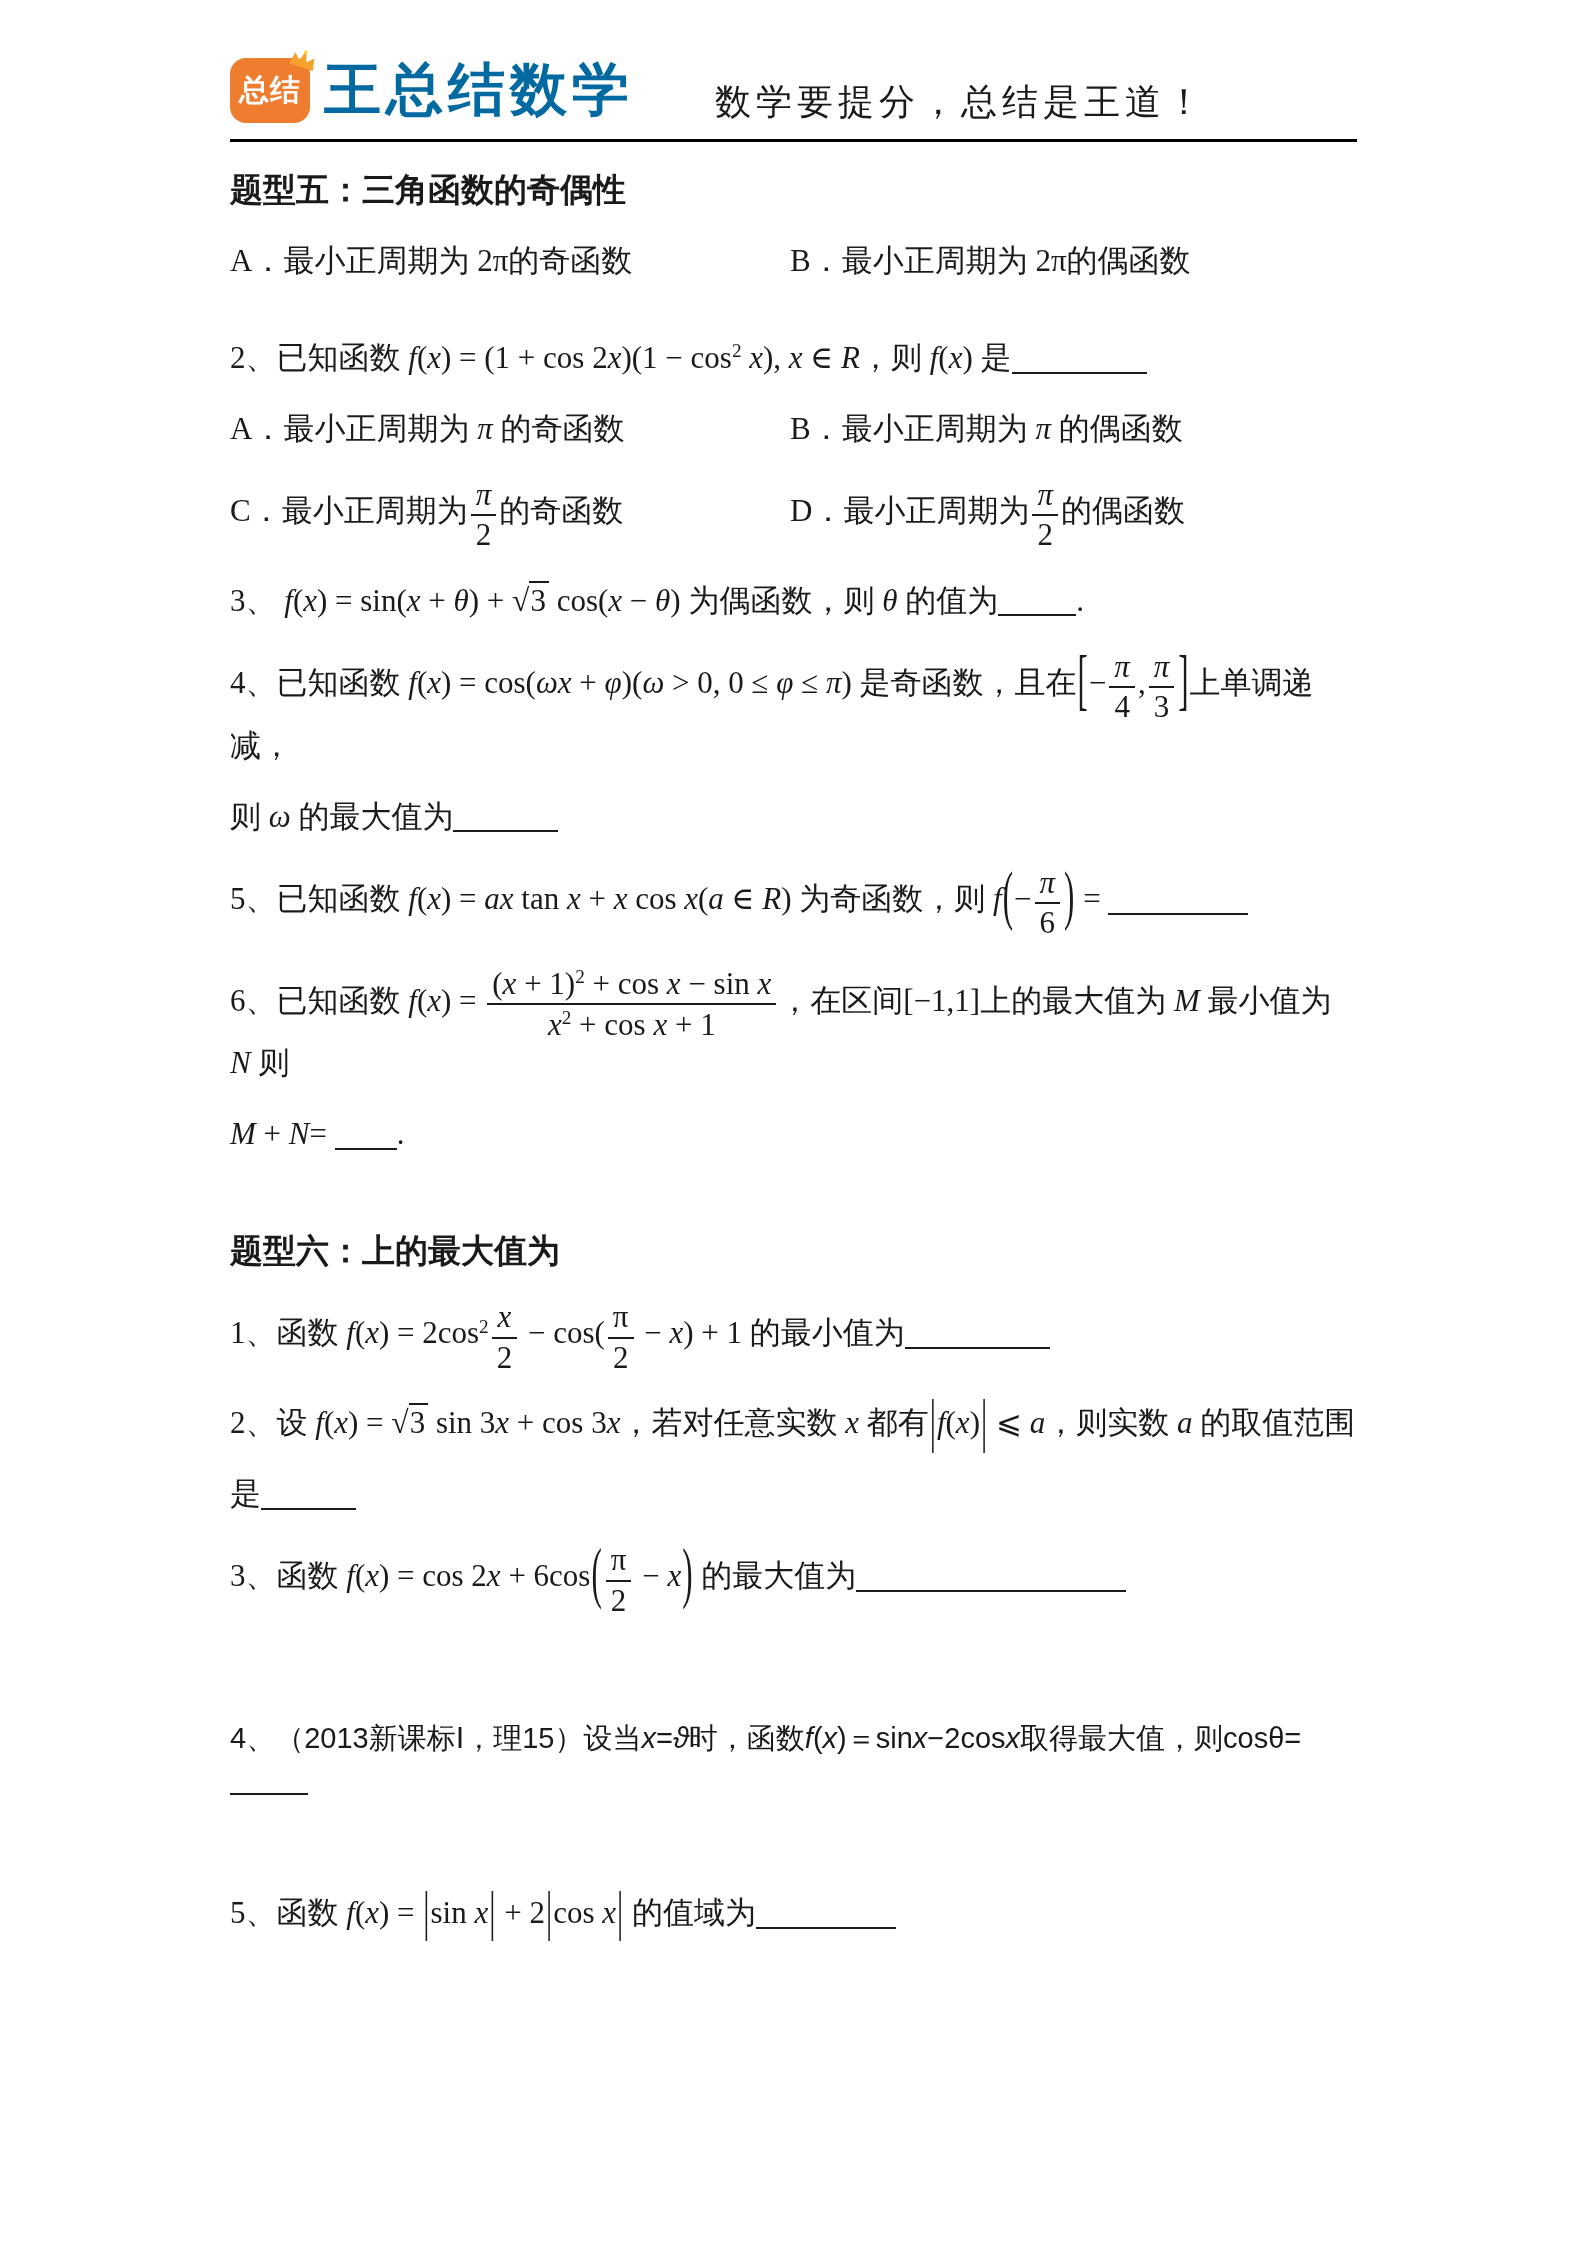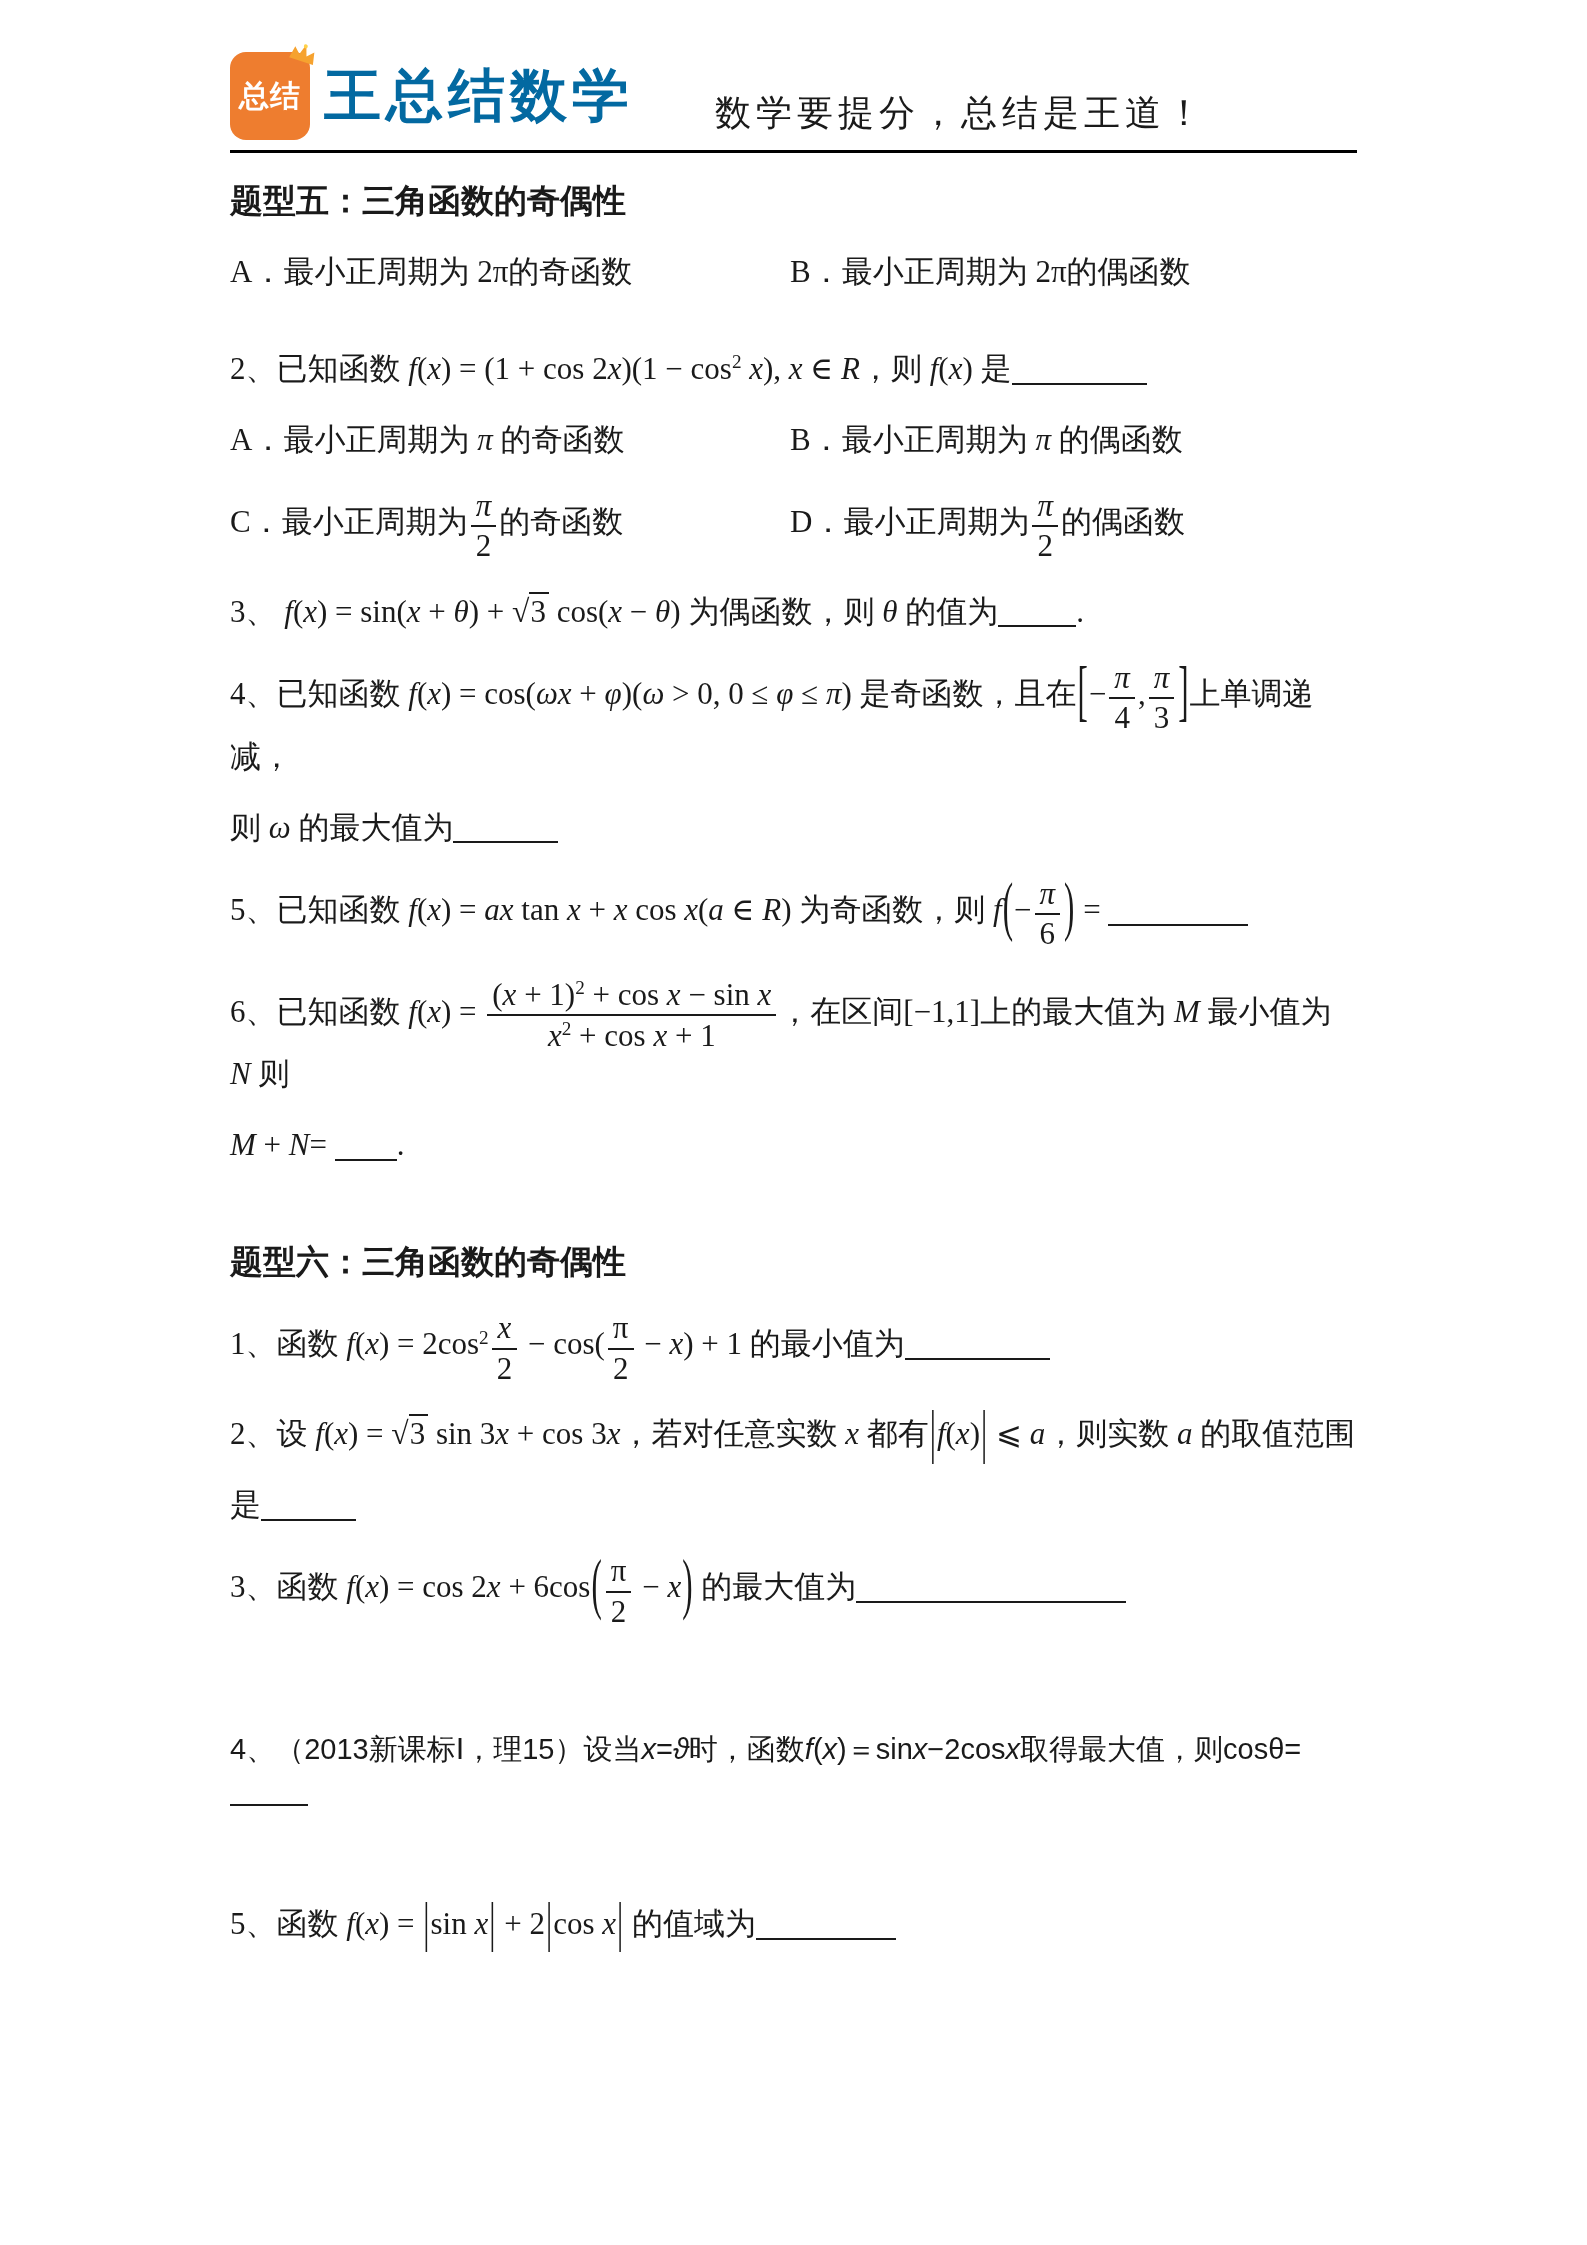--- a/index.html
+++ b/index.html
@@ -10,21 +10,21 @@
   }
   .page{padding:52px 230px 0 230px;}
   
   .header{
     display:flex;align-items:flex-end;
     border-bottom:3px solid #000;
     padding-bottom:10px;
   }
   .logo{display:flex;align-items:center;gap:14px;}
   .badge{
-    position:relative;width:80px;height:88px;border-radius:16px;
+    position:relative;width:80px;height:65px;border-radius:16px;
     background:#ee7d2f;display:flex;align-items:center;justify-content:center;
     font-family:"Liberation Sans","DejaVu Sans",sans-serif;
     color:#fff;font-weight:bold;font-size:30px;letter-spacing:1px;
   }
   .crown{position:absolute;top:-14px;right:-8px;transform:rotate(18deg);}
   .brand{
     font-family:"Liberation Sans","DejaVu Sans",sans-serif;
     color:#0369a1;font-size:57px;font-weight:800;letter-spacing:5px;
   }
   .slogan{
@@ -90,21 +90,21 @@
           <div class="opt-right"><span class="rm">D．最小正周期为</span><span class="frac"><span class="num"><span class="it">π</span></span><span class="den"><span class="rm">2</span></span></span><span class="rm">的偶函数</span></div>
         </div>
         <div class="line"><span class="rm">3、 </span><span class="it">f</span><span class="rm">(</span><span class="it">x</span><span class="rm">) = sin(</span><span class="it">x</span><span class="rm"> + </span><span class="it">θ</span><span class="rm">) + </span><span class="sqrt"><span class="rad">√</span><span class="bdy"><span class="rm">3</span></span></span><span class="rm"> cos(</span><span class="it">x</span><span class="rm"> − </span><span class="it">θ</span><span class="rm">) 为偶函数，则 </span><span class="it">θ</span><span class="rm"> 的值为</span><span class="blank" style="width: 78px;"></span><span class="rm">.</span></div>
         <div class="line"><span class="rm">4、已知函数 </span><span class="it">f</span><span class="rm">(</span><span class="it">x</span><span class="rm">) = cos(</span><span class="it">ωx</span><span class="rm"> + </span><span class="it">φ</span><span class="rm">)(</span><span class="it">ω</span><span class="rm"> &gt; 0, 0 ≤ </span><span class="it">φ</span><span class="rm"> ≤ </span><span class="it">π</span><span class="rm">) 是奇函数，且在</span><span class="big" style="transform: scaleY(2.2);">[</span><span class="rm">−</span><span class="frac"><span class="num"><span class="it">π</span></span><span class="den"><span class="rm">4</span></span></span><span class="rm">,</span><span class="frac"><span class="num"><span class="it">π</span></span><span class="den"><span class="rm">3</span></span></span><span class="big" style="transform: scaleY(2.2);">]</span><span class="rm">上单调递减，</span></div>
         <div class="line"><span class="rm">则 </span><span class="it">ω</span><span class="rm"> 的最大值为</span><span class="blank" style="width: 105px;"></span></div>
         <div class="line"><span class="rm">5、已知函数 </span><span class="it">f</span><span class="rm">(</span><span class="it">x</span><span class="rm">) = </span><span class="it">ax</span><span class="rm"> tan </span><span class="it">x</span><span class="rm"> + </span><span class="it">x</span><span class="rm"> cos </span><span class="it">x</span><span class="rm">(</span><span class="it">a</span><span class="rm"> ∈ </span><span class="it">R</span><span class="rm">) 为奇函数，则 </span><span class="it">f</span><span class="big" style="transform: scaleY(2.1);">(</span><span class="rm">−</span><span class="frac"><span class="num"><span class="it">π</span></span><span class="den"><span class="rm">6</span></span></span><span class="big" style="transform: scaleY(2.1);">)</span><span class="rm"> = </span><span class="blank" style="width: 140px;"></span></div>
         <div class="line"><span class="rm">6、已知函数 </span><span class="it">f</span><span class="rm">(</span><span class="it">x</span><span class="rm">) = </span><span class="frac"><span class="num"><span class="rm">(</span><span class="it">x</span><span class="rm"> + 1)</span><span class="sup">2</span><span class="rm"> + cos </span><span class="it">x</span><span class="rm"> − sin </span><span class="it">x</span></span><span class="den"><span class="it">x</span><span class="sup">2</span><span class="rm"> + cos </span><span class="it">x</span><span class="rm"> + 1</span></span></span><span class="rm">，在区间[−1,1]上的最大值为 </span><span class="it">M</span><span class="rm"> 最小值为 </span><span class="it">N</span><span class="rm"> 则</span></div>
         <div class="line"><span class="it">M</span><span class="rm"> + </span><span class="it">N</span><span class="rm">= </span><span class="blank" style="width: 62px;"></span><span class="rm">.</span></div>
       </div>
       <div class="section">
-        <div class="heading">题型六：三角函数的奇偶性</div>
+        <div class="heading">题型六：上的最大值为</div>
         <div class="line"><span class="rm">1、函数 </span><span class="it">f</span><span class="rm">(</span><span class="it">x</span><span class="rm">) = 2cos</span><span class="sup">2</span><span class="frac"><span class="num"><span class="it">x</span></span><span class="den"><span class="rm">2</span></span></span><span class="rm"> − cos(</span><span class="frac"><span class="num"><span class="rm">π</span></span><span class="den"><span class="rm">2</span></span></span><span class="rm"> − </span><span class="it">x</span><span class="rm">) + 1 的最小值为</span><span class="blank" style="width: 145px;"></span></div>
         <div class="line"><span class="rm">2、设 </span><span class="it">f</span><span class="rm">(</span><span class="it">x</span><span class="rm">) = </span><span class="sqrt"><span class="rad">√</span><span class="bdy"><span class="rm">3</span></span></span><span class="rm"> sin 3</span><span class="it">x</span><span class="rm"> + cos 3</span><span class="it">x</span><span class="rm">，若对任意实数 </span><span class="it">x</span><span class="rm"> 都有</span><span class="big" style="transform: scaleY(1.9);">|</span><span class="it">f</span><span class="rm">(</span><span class="it">x</span><span class="rm">)</span><span class="big" style="transform: scaleY(1.9);">|</span><span class="rm"> ⩽ </span><span class="it">a</span><span class="rm">，则实数 </span><span class="it">a</span><span class="rm"> 的取值范围</span></div>
         <div class="line"><span class="rm">是</span><span class="blank" style="width: 95px;"></span></div>
         <div class="line"><span class="rm">3、函数 </span><span class="it">f</span><span class="rm">(</span><span class="it">x</span><span class="rm">) = cos 2</span><span class="it">x</span><span class="rm"> + 6cos</span><span class="big" style="transform: scaleY(2.2);">(</span><span class="frac"><span class="num"><span class="rm">π</span></span><span class="den"><span class="rm">2</span></span></span><span class="rm"> − </span><span class="it">x</span><span class="big" style="transform: scaleY(2.2);">)</span><span class="rm"> 的最大值为</span><span class="blank" style="width: 270px;"></span></div>
         <div class="line sans"><span class="rm">4、（2013新课标Ⅰ，理15）设当</span><span class="it">x</span><span class="rm">=</span><span class="it">ϑ</span><span class="rm">时，函数</span><span class="it">f</span><span class="rm">(</span><span class="it">x</span><span class="rm">)＝sin</span><span class="it">x</span><span class="rm">−2cos</span><span class="it">x</span><span class="rm">取得最大值，则cosθ=</span><span class="blank" style="width: 78px;"></span></div>
         <div class="line"><span class="rm">5、函数 </span><span class="it">f</span><span class="rm">(</span><span class="it">x</span><span class="rm">) = </span><span class="big" style="transform: scaleY(1.8);">|</span><span class="rm">sin </span><span class="it">x</span><span class="big" style="transform: scaleY(1.8);">|</span><span class="rm"> + 2</span><span class="big" style="transform: scaleY(1.8);">|</span><span class="rm">cos </span><span class="it">x</span><span class="big" style="transform: scaleY(1.8);">|</span><span class="rm"> 的值域为</span><span class="blank" style="width: 140px;"></span></div>
       </div>
     </div>
 </div>
 

